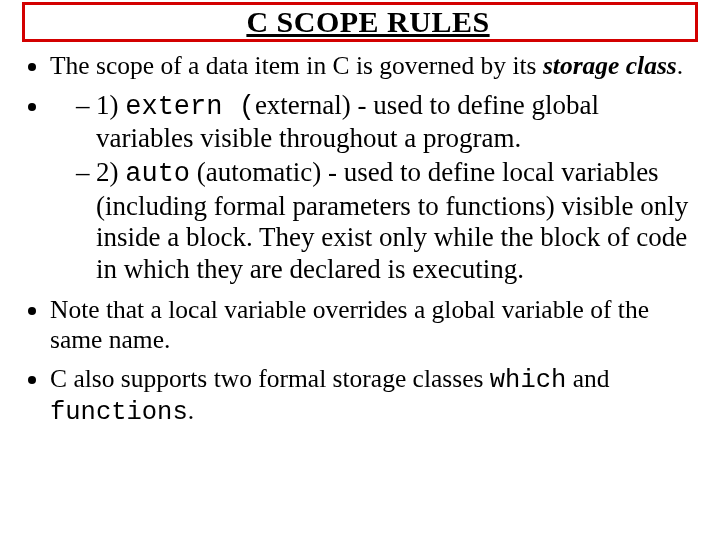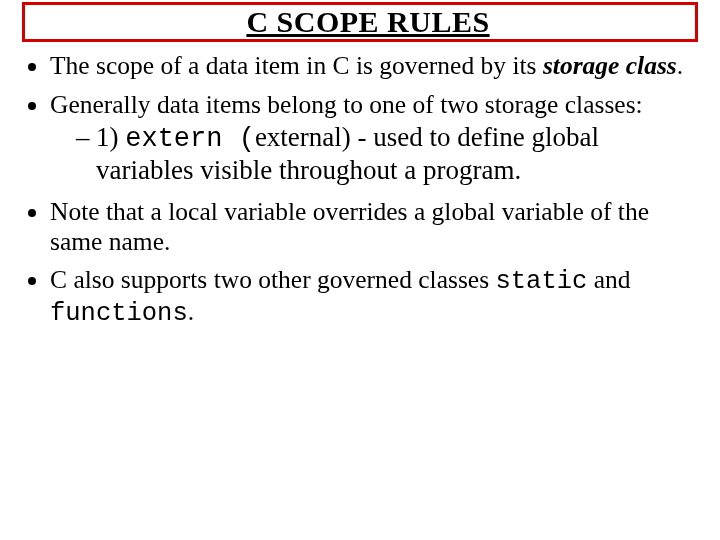--- a/index.html
+++ b/index.html
@@ -74,28 +74,30 @@
 
   <div class="title-box">
     <span class="title-text">C SCOPE RULES</span>
   </div>
 
   <ul class="level1">
     <li>
       <span>The scope of a data item in C is governed by its </span><span class="emph">storage class</span><span>.</span>
     </li>
     <li>
-      <span>Generally data items belong to one of two storage classes:</span>
       <ul class="level2">
         <li>
           <span>1) </span><span class="code">extern (</span><span>external) - used to define global variables visible throughout a program.</span>
+        </li>
+        <li>
+          <span>2) </span><span class="code">auto</span><span> (automatic) - used to define local variables (including formal parameters to functions) visible only inside a block. They exist only while the block of code in which they are declared is executing.</span>
         </li>
       </ul>
     </li>
     <li>
       <span>Note that a local variable overrides a global variable of the same name.</span>
     </li>
     <li>
-      <span>C also supports two other governed classes </span><span class="code">static</span><span> and </span><span class="code">functions</span><span>.</span>
+      <span>C also supports two formal storage classes </span><span class="code">which</span><span> and </span><span class="code">functions</span><span>.</span>
     </li>
   </ul>
 
 </div>
 
 </body></html>

